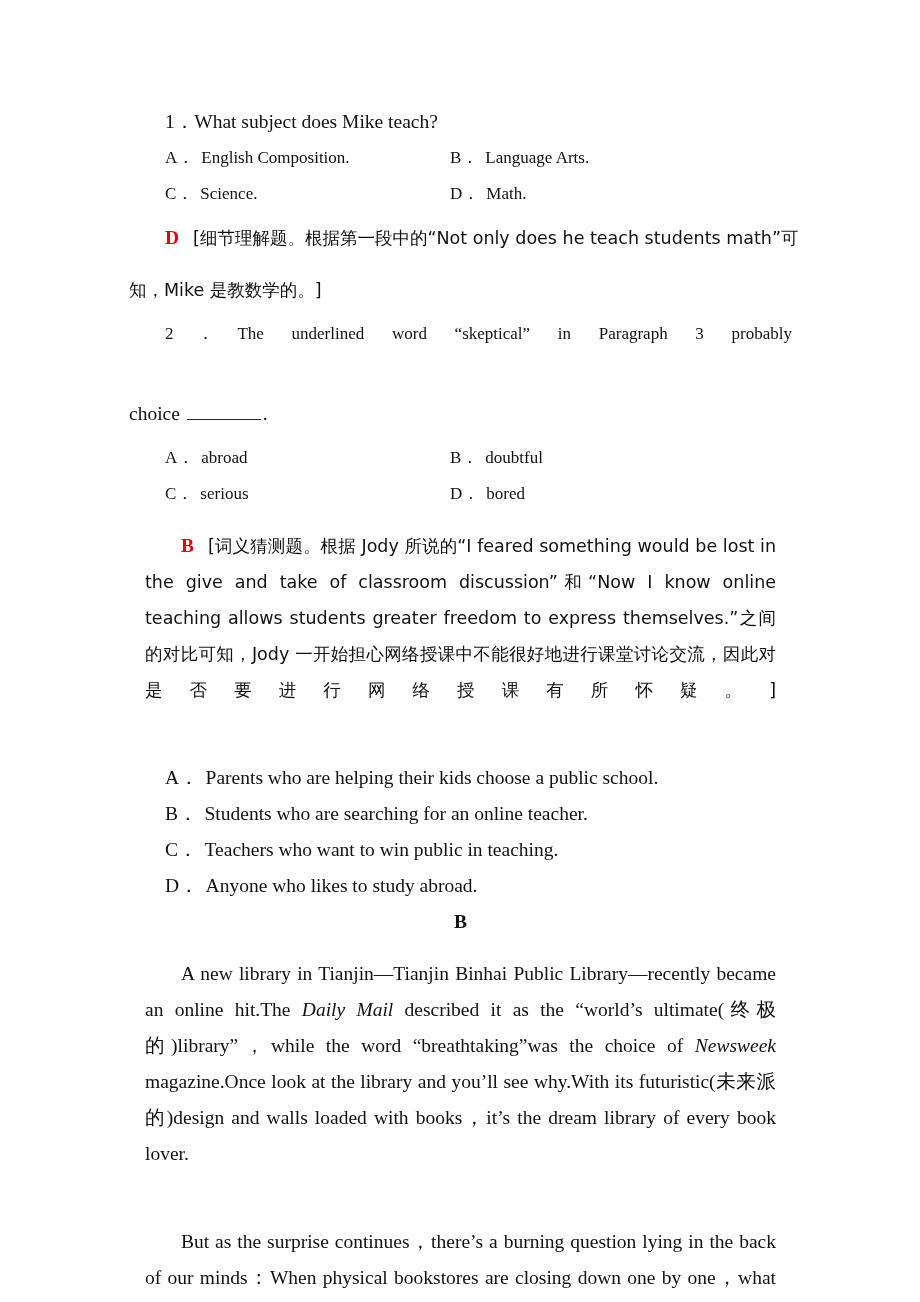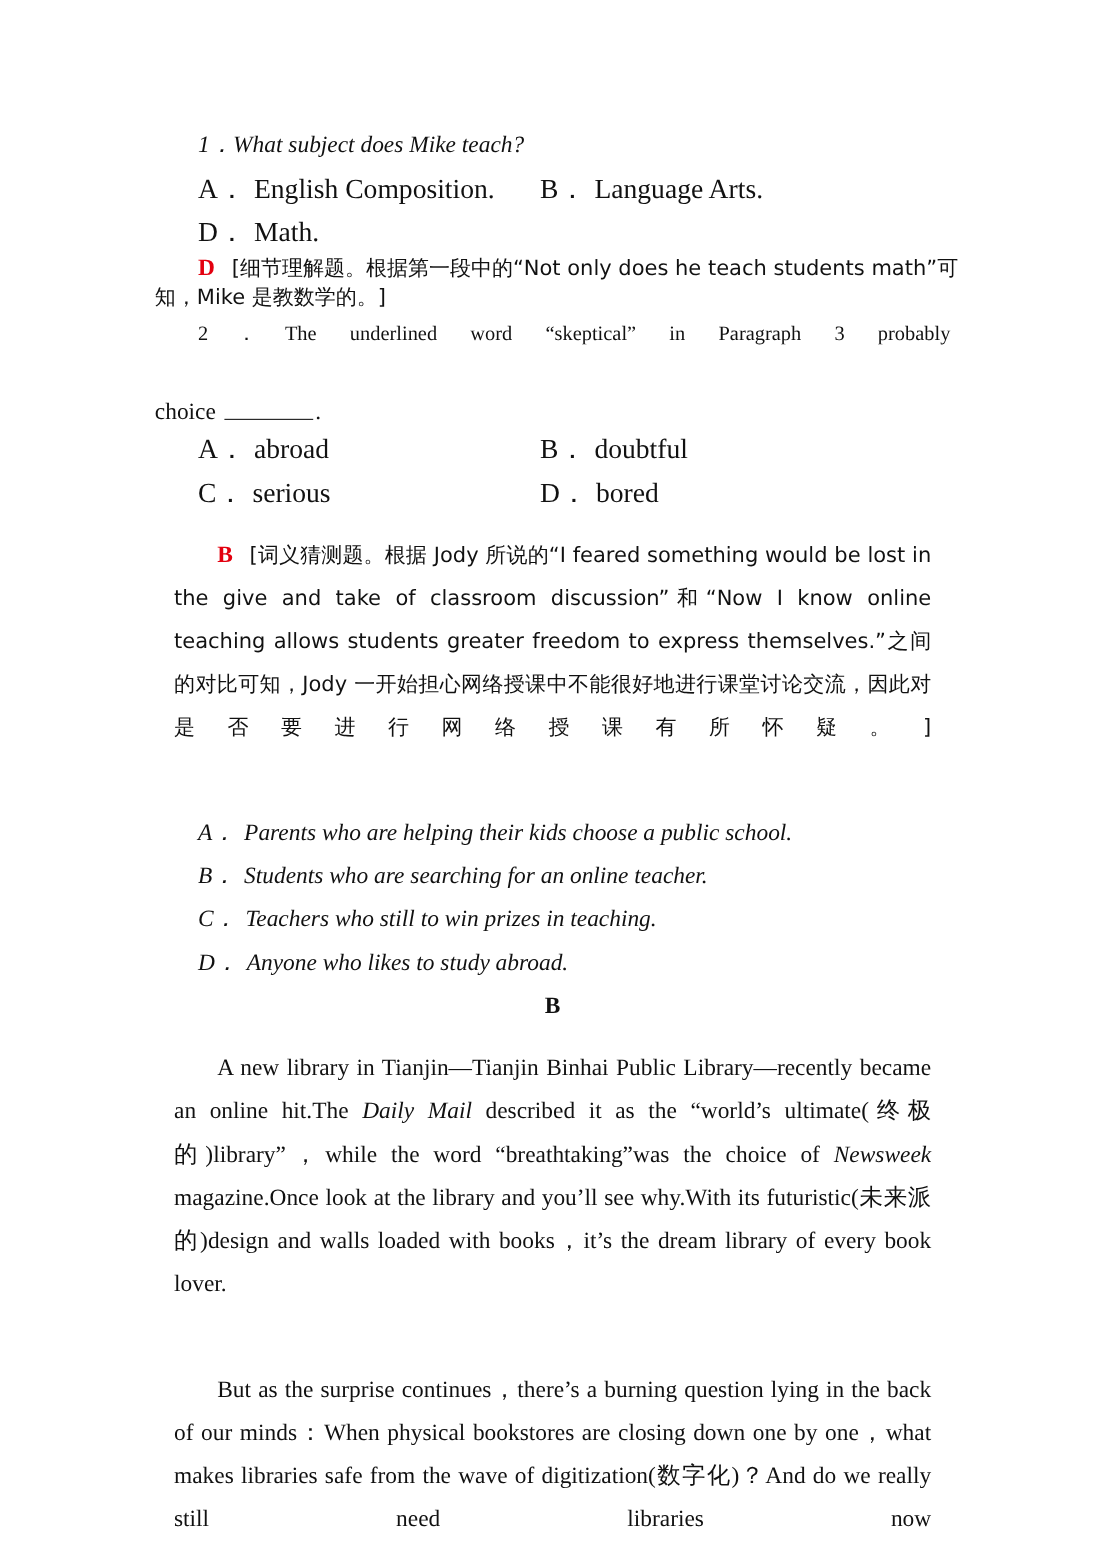--- a/index.html
+++ b/index.html
@@ -24,33 +24,32 @@
   .content {
     position: absolute;
     left: 129px;
     top: 104px;
     width: 663px;
   }
 
   
   .line {
     font-size: 19.5px;
-    line-height: 24px;
+    line-height: 52px;
     color: #111111;
     white-space: nowrap;
   }
   .q-stem {
     font-size: 19.5px;
     line-height: 36px;
     padding-left: 36px;
-    font-style: italic;
   }
   .opt-row {
     display: flex;
-    font-size: 23px;
+    font-size: 17px;
     line-height: 36px;
     padding-left: 36px;
   }
   .opt-col-a { width: 285px; flex: 0 0 285px; }
   .opt-col-b { flex: 1 1 auto; }
   .opt-label { margin-right: 7px; }
 
   
   .para {
     font-size: 19.5px;
@@ -119,20 +118,23 @@
     <div class="opt-row">
       <div class="opt-col-a">
         <span class="opt-label">A．</span><span>English Composition.</span>
       </div>
       <div class="opt-col-b">
         <span class="opt-label">B．</span><span>Language Arts.</span>
       </div>
     </div>
 
     <div class="opt-row">
+      <div class="opt-col-a">
+        <span class="opt-label">C．</span><span>Science.</span>
+      </div>
       <div class="opt-col-b">
         <span class="opt-label">D．</span><span>Math.</span>
       </div>
     </div>
 
     <div class="line" style="padding-left:36px;">
       <span class="ans-letter">D</span><span class="ans-gap"></span><span class="cn">[细节理解题。根据第一段中的“Not only does he teach students math”可</span>
     </div>
     <div class="line">
       <span class="cn">知，Mike 是教数学的。]</span>
@@ -165,21 +167,21 @@
     <div class="para last-justify"><span class="ans-letter">B</span><span class="ans-gap"></span><span class="cn">[词义猜测题。根据 Jody 所说的“I feared something would be lost in the give and take of classroom discussion”和“Now I know online teaching allows students greater freedom to express themselves.”之间的对比可知，Jody 一开始担心网络授课中不能很好地进行课堂讨论交流，因此对是否要进行网络授课有所怀疑。]</span></div>
 
 
     <div class="q-stem">
       <span class="opt-label">A．</span><span>Parents who are helping their kids choose a public school.</span>
     </div>
     <div class="q-stem">
       <span class="opt-label">B．</span><span>Students who are searching for an online teacher.</span>
     </div>
     <div class="q-stem">
-      <span class="opt-label">C．</span><span>Teachers who still to win prizes in teaching.</span>
+      <span class="opt-label">C．</span><span>Teachers who want to win public in teaching.</span>
     </div>
     <div class="q-stem">
       <span class="opt-label">D．</span><span>Anyone who likes to study abroad.</span>
     </div>
 
 
     <div class="section-head">B</div>
 
     <p class="para last-justify"><span>A new library in Tianjin—Tianjin Binhai Public Library—recently became an online hit.The </span><em class="title-italic">Daily Mail</em><span> described it as the “world’s ultimate(终极的)library”，while the word “breathtaking”was the choice of </span><em class="title-italic">Newsweek</em><span> magazine.Once look at the library and you’ll see why.With its futuristic(未来派的)design and walls loaded with books，it’s the dream library of every book lover.</span></p>
 

